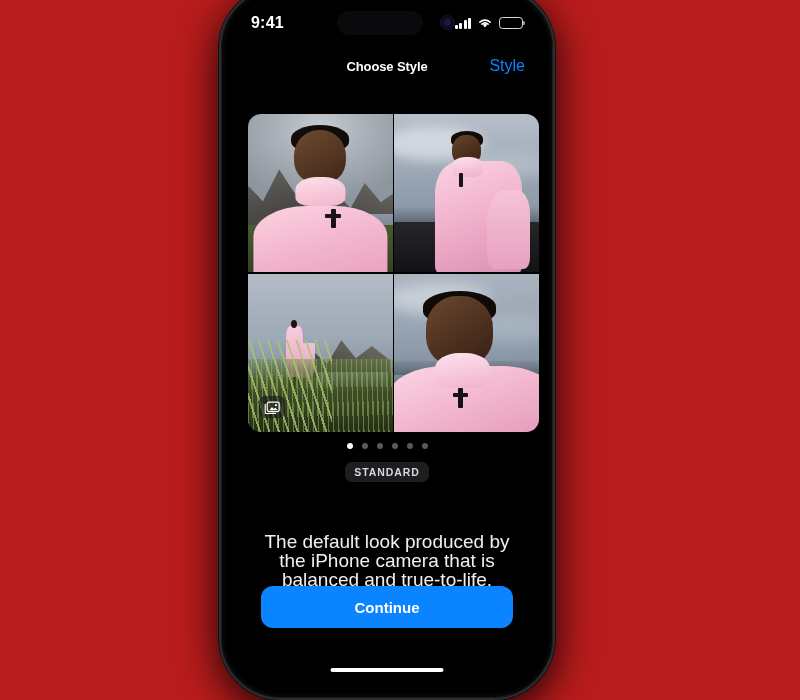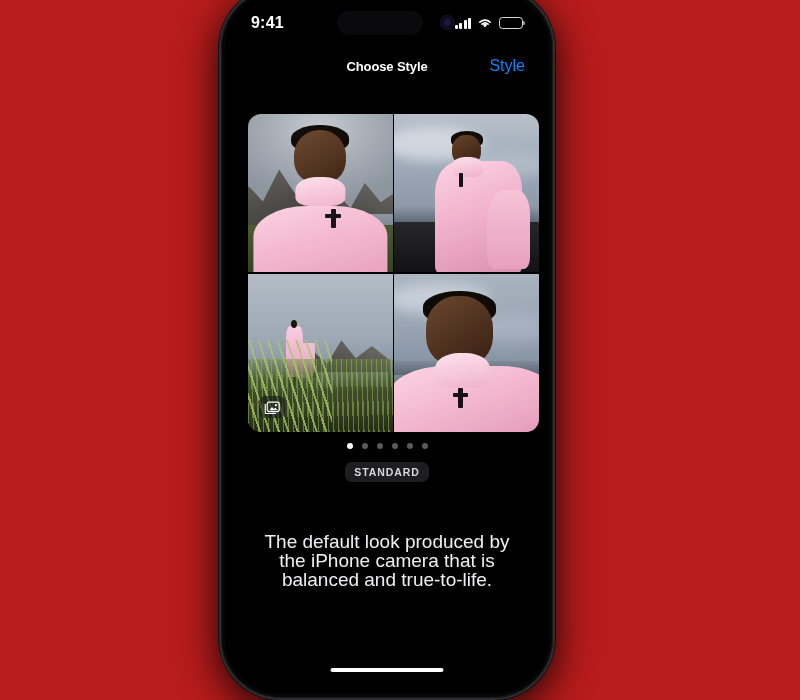--- a/index.html
+++ b/index.html
@@ -644,18 +644,19 @@
         <span class="dot"></span>
         <span class="dot"></span>
       </div>
 
       <div id="style-label-wrap">
         <span id="style-label">STANDARD</span>
       </div>
 
       <div id="style-description">The default look produced by the iPhone camera that is balanced and true-to-life.</div>
 
+      <button id="continue-button">Continue</button>
 
       <div id="home-indicator"></div>
 
     </div>
   </div>
 </div>
 
 </body></html>

